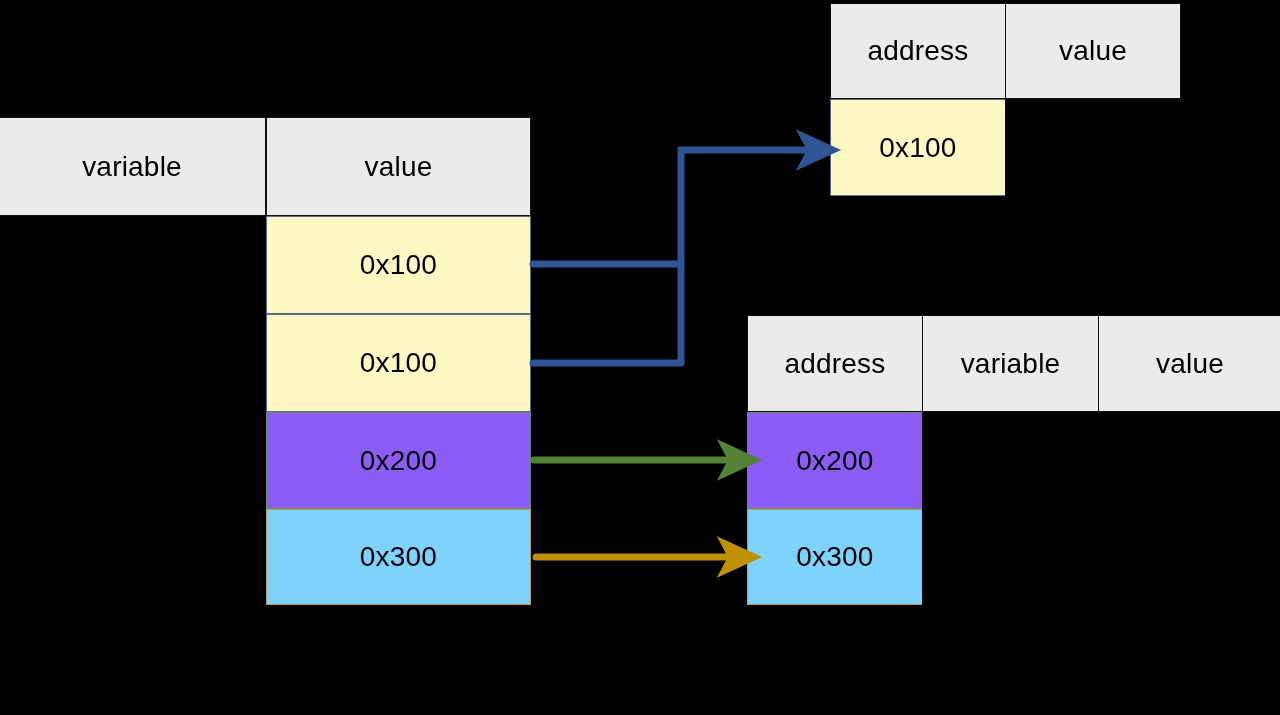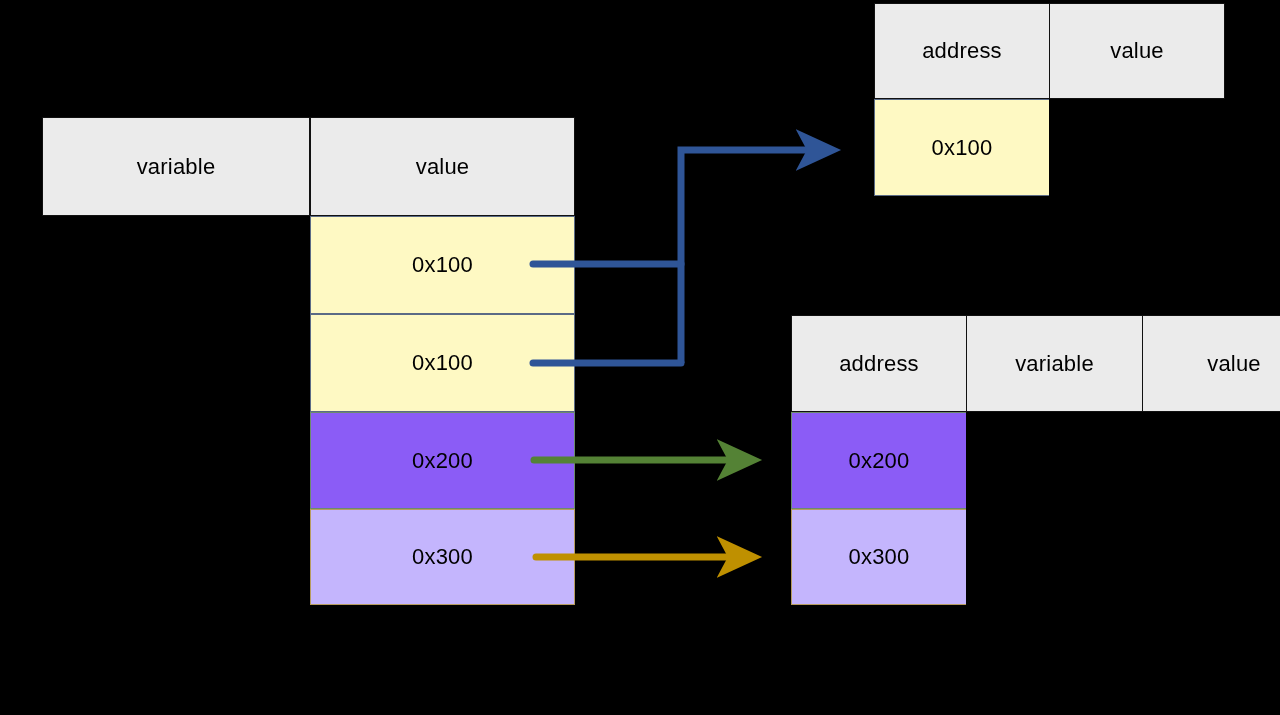--- a/index.html
+++ b/index.html
@@ -23,34 +23,33 @@
     height: 715px;
     background: #000000;
   }
   .cell {
     position: absolute;
     box-sizing: border-box;
     border: 1.5px solid #000000;
     display: flex;
     align-items: center;
     justify-content: center;
-    font-size: 22px;
+    font-size: 28px;
     color: #000000;
     line-height: 1;
     letter-spacing: 0.2px;
     white-space: nowrap;
-    margin-left: 44px;
   }
   .cell.header {
     background: #ebebeb;
     border: 1.5px solid #111111;
   }
   .cell.blue   { background: #fef9c3; border: 1.2px solid #5b6b86; }
   .cell.green  { background: #8b5cf6; border: 1.2px solid #6c8b6c; }
-  .cell.orange { background: #c4b5fd; border: 1.2px solid #b79c5f; }
+  .cell.orange { background: #7dd3fc; border: 1.2px solid #b79c5f; }
   .cell.empty  { background: #000000; border: none; }
 
   
   .cell.val-left { justify-content: center; }
 
   svg.connectors {
     position: absolute;
     left: 0;
     top: 0;
     width: 1280px;

